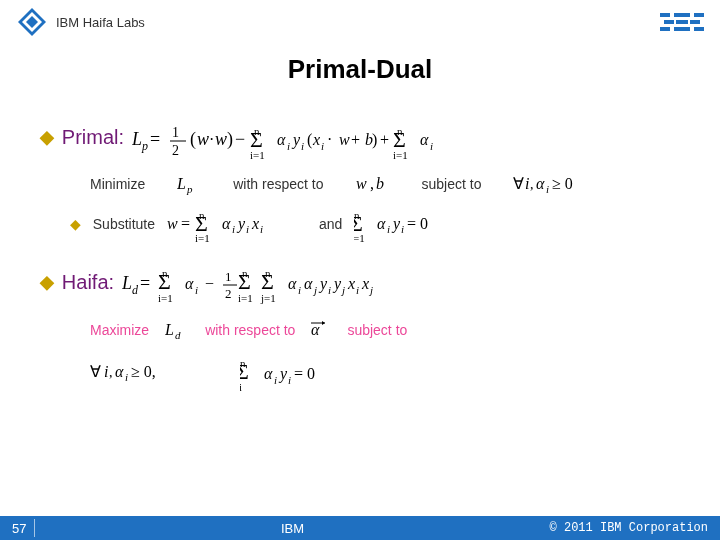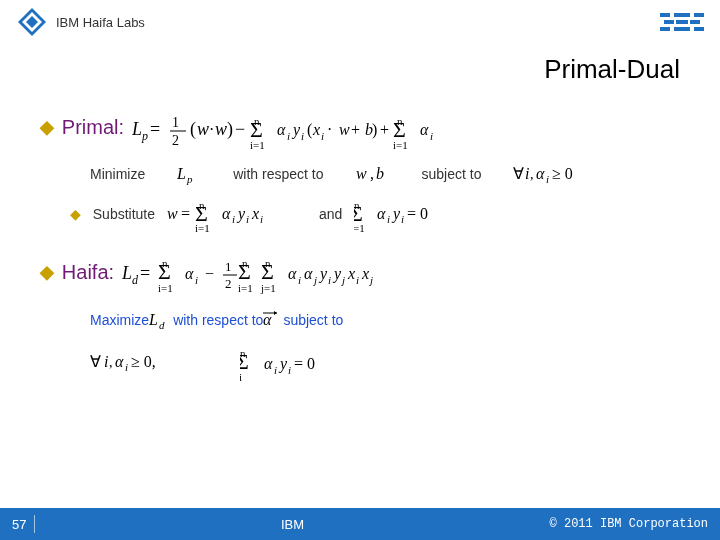--- a/index.html
+++ b/index.html
@@ -41,25 +41,25 @@
       color: #333;
       font-weight: normal;
     }
 
     
     .content {
       padding: 10px 40px 0 40px;
     }
 
     .page-title {
-      text-align: right;
+      text-align: center;
       font-size: 26px;
-      font-weight: normal;
+      font-weight: bold;
       color: #000;
-      margin-bottom: 18px;
+      margin-bottom: 28px;
       font-family: Arial, sans-serif;
     }
 
     .bullet-arrow {
       color: #c8a000;
       font-size: 18px;
       font-weight: bold;
     }
 
     .section-label {
@@ -72,21 +72,21 @@
       color: #c8a000;
       font-size: 14px;
     }
 
     
     .footer {
       position: absolute;
       bottom: 0;
       left: 0;
       right: 0;
-      height: 32px;
+      height: 24px;
       background: #1f70c1;
       display: flex;
       align-items: center;
       justify-content: space-between;
       padding: 0 12px;
     }
 
     .footer-left {
       display: flex;
       align-items: center;
@@ -147,25 +147,26 @@
     .dual-row {
       display: flex;
       align-items: center;
       gap: 8px;
       margin-bottom: 12px;
     }
 
     .maximize-row {
       display: flex;
       align-items: center;
+      gap: 16px;
       margin-left: 50px;
       margin-bottom: 10px;
       font-family: Arial, sans-serif;
       font-size: 14px;
-      color: #1d4ed8;
+      color: #ec4899;
     }
 
     .constraint-row {
       display: flex;
       align-items: center;
       gap: 30px;
       margin-left: 50px;
       margin-bottom: 10px;
     }
   </style>

